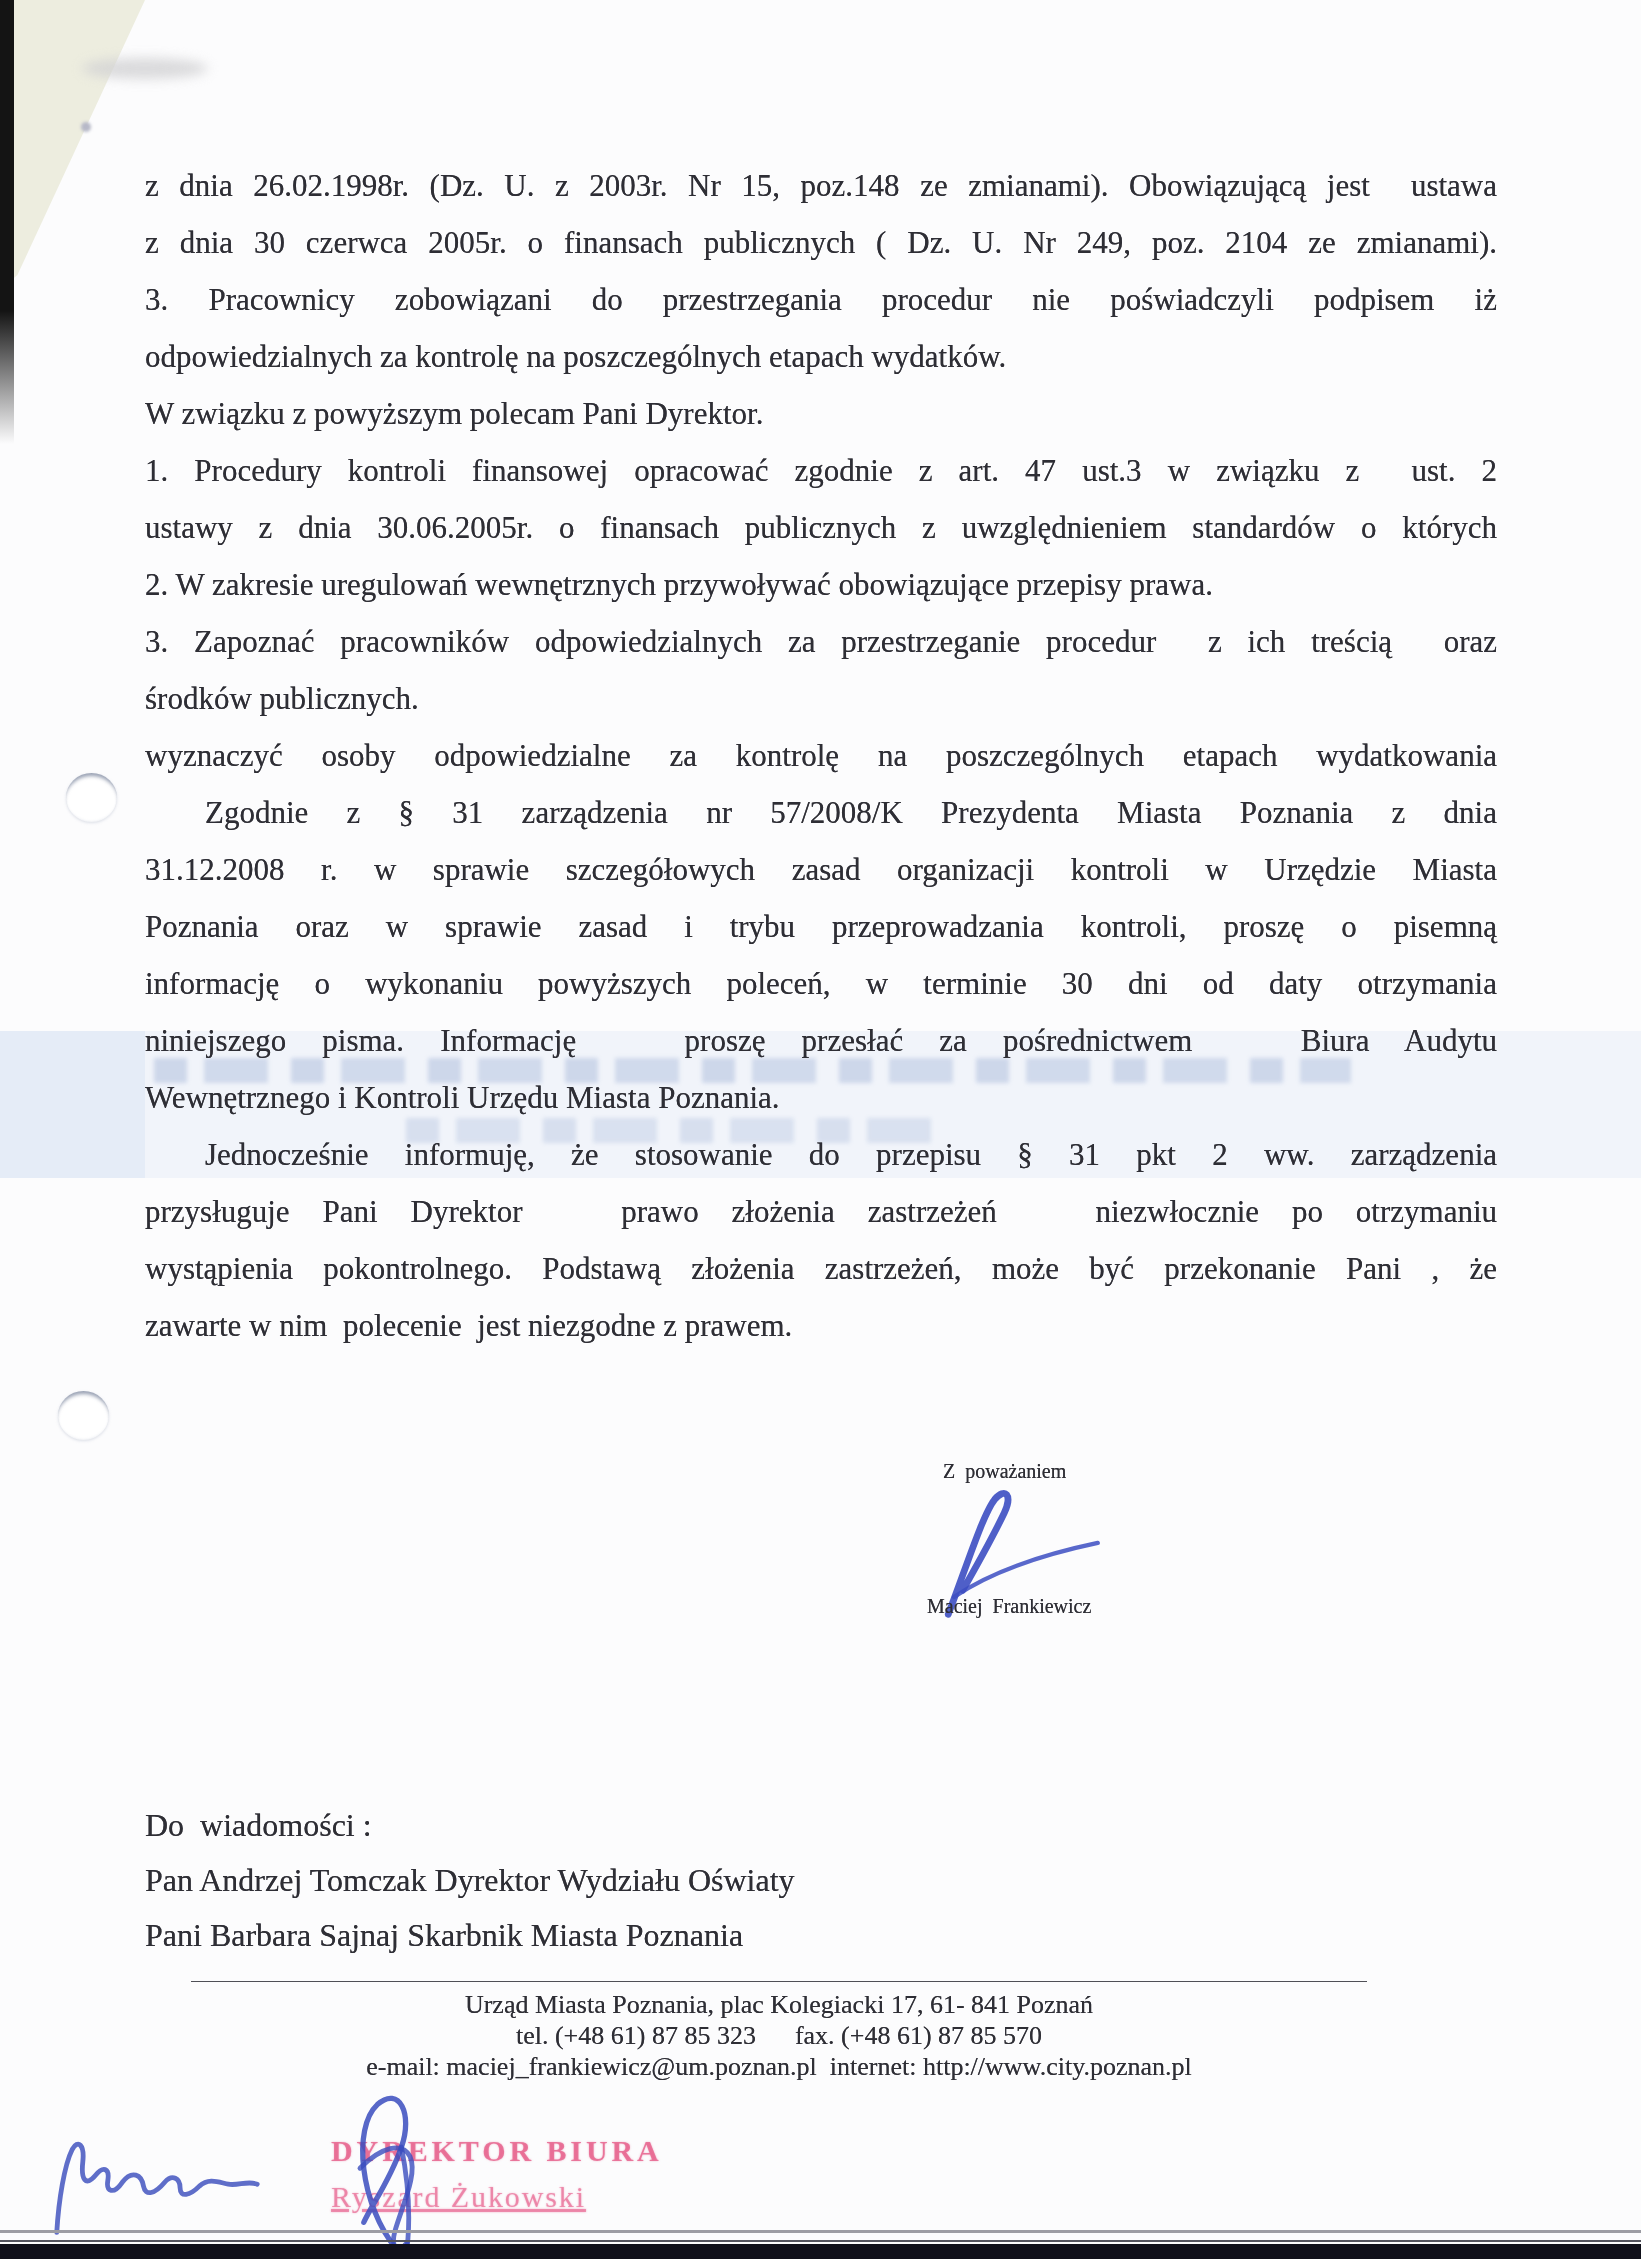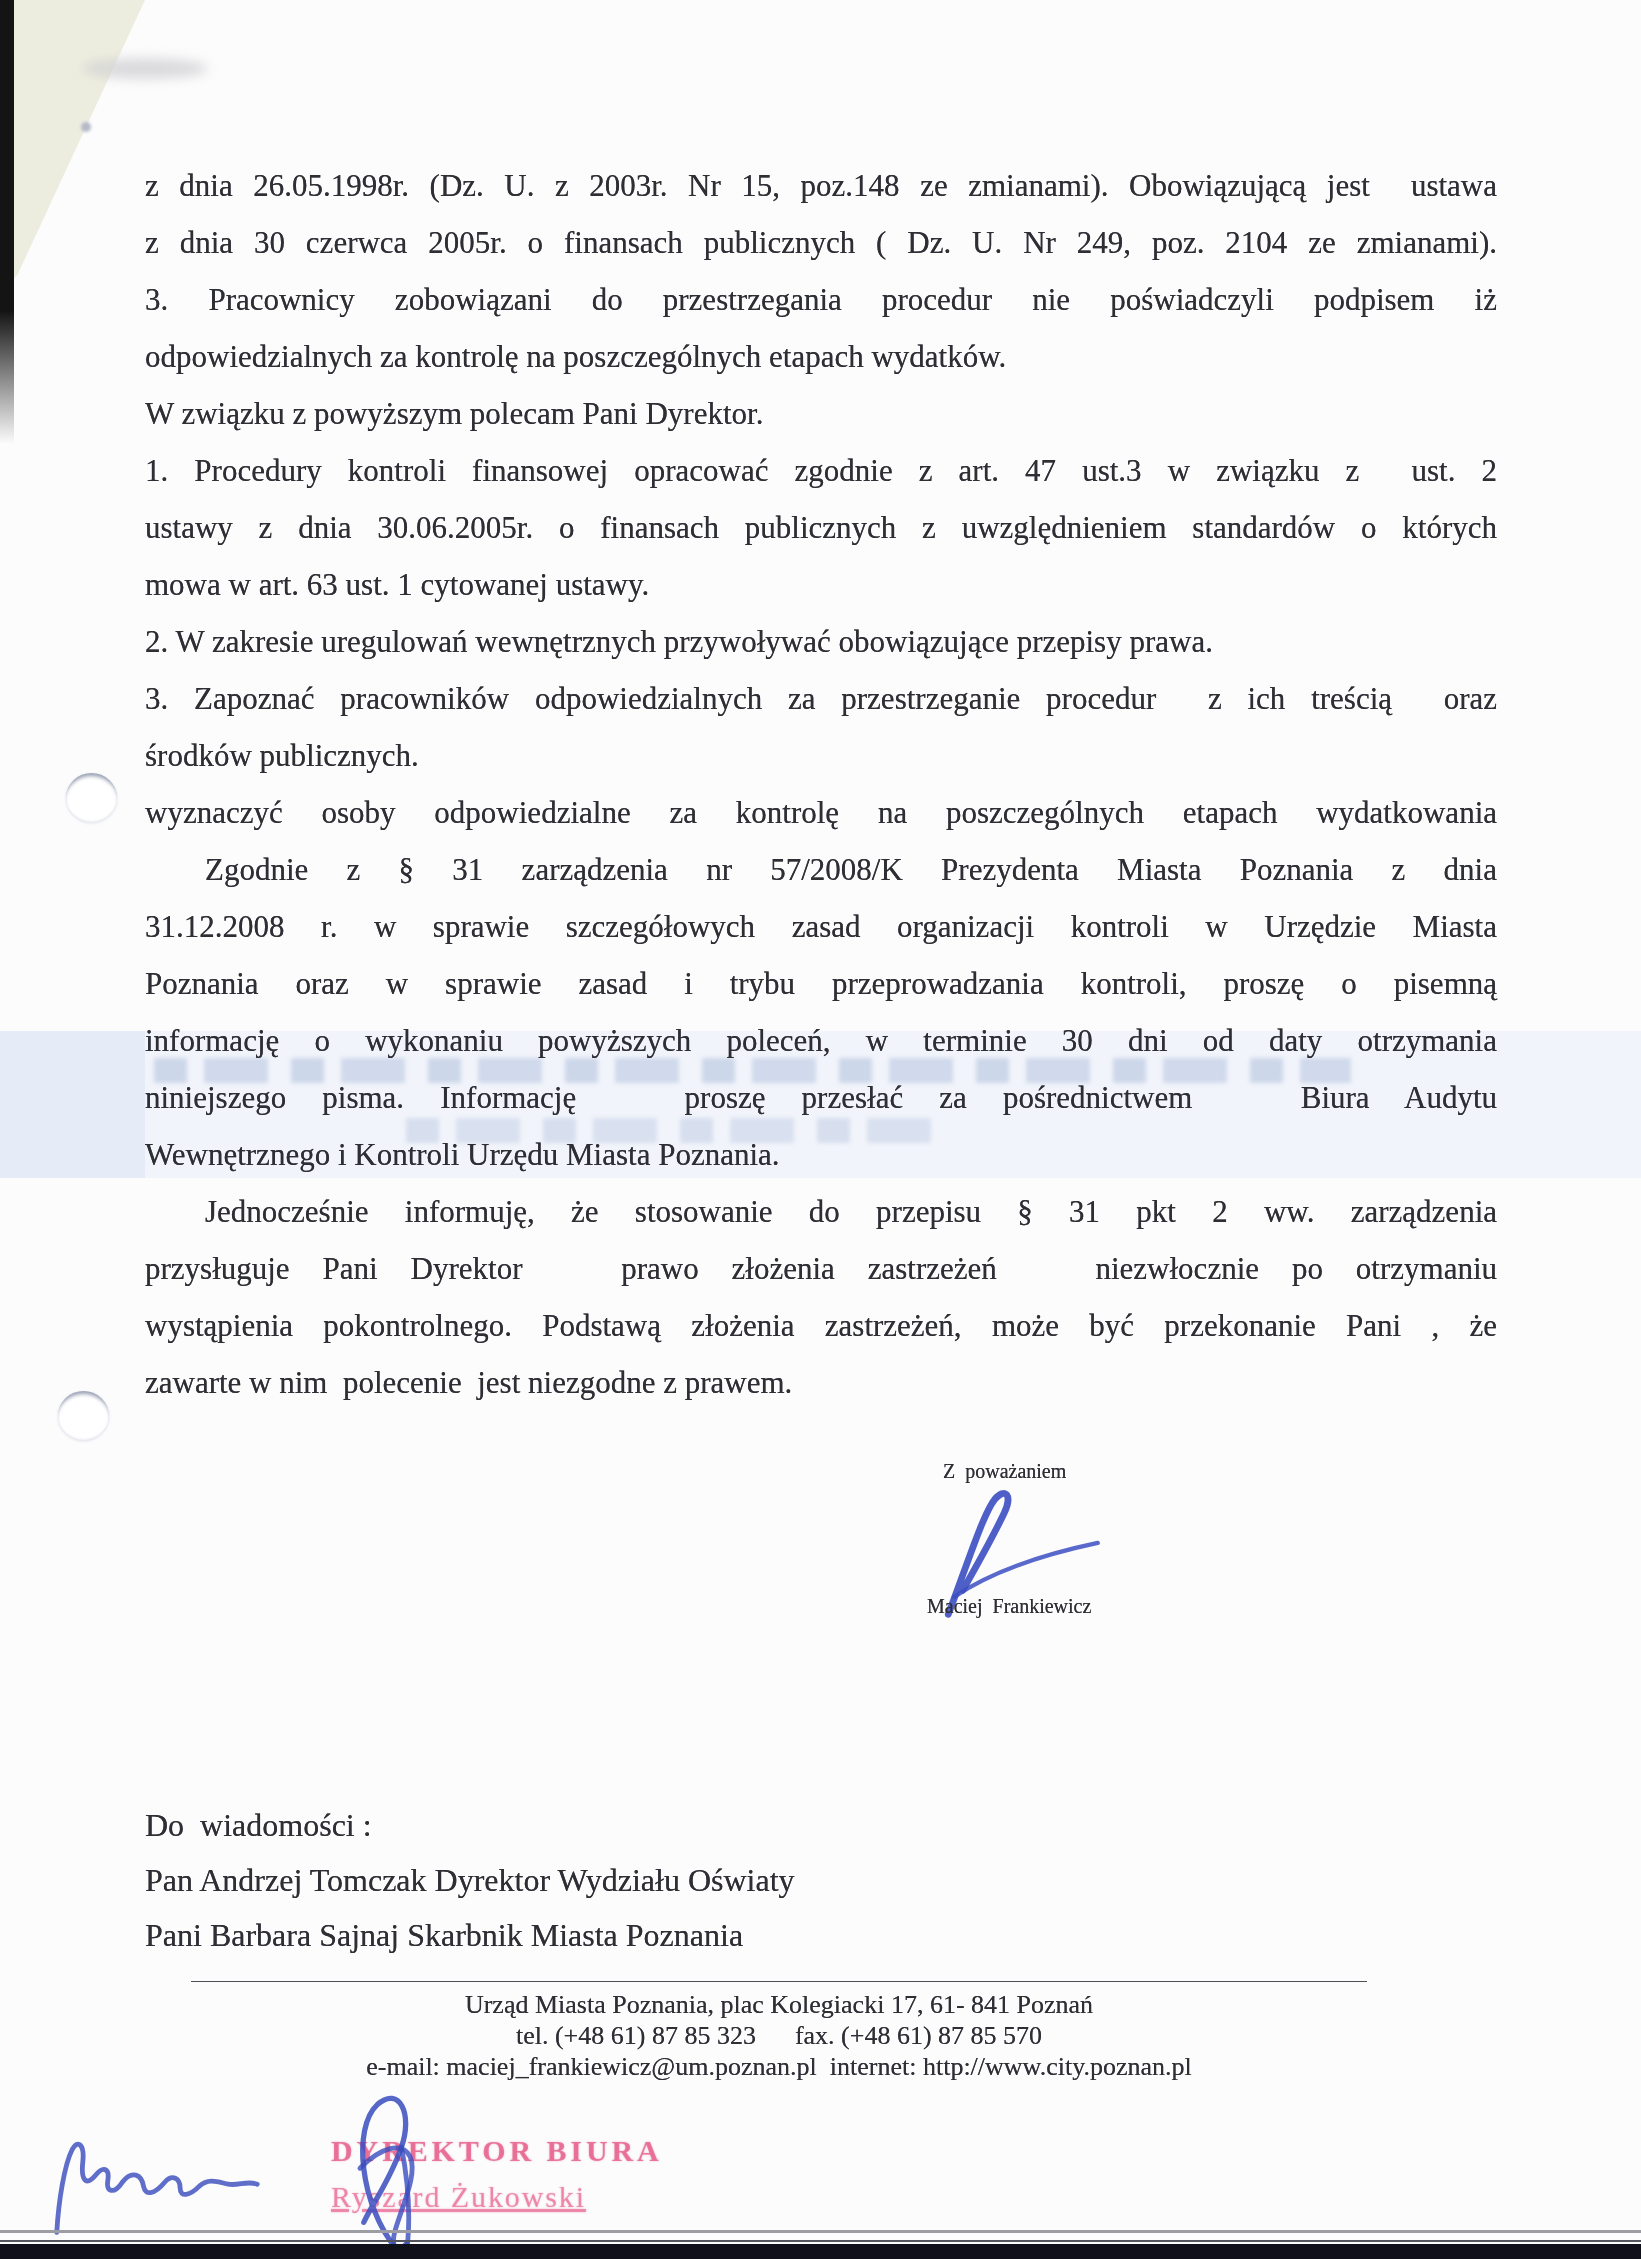--- a/index.html
+++ b/index.html
@@ -88,28 +88,27 @@
 
   <div class="abs blue-band"></div>
   <div class="abs blue-band-edge"></div>
   <div class="abs ghost" style="left:154px;top:1058px;width:1197px;"></div>
   <div class="abs ghost" style="left:406px;top:1118px;width:541px;opacity:.4;"></div>
 
   <div class="abs hole" style="left:66px;top:773px;"></div>
   <div class="abs hole" style="left:58px;top:1391px;"></div>
 
   <div class="body-text">
-      <div class="line fill">z dnia 26.05.1998r. (Dz. U. z 2003r. Nr 15, poz.148 ze zmianami). Obowiązującą jest  ustawa</div>
+      <div class="line fill">z dnia 26.02.1998r. (Dz. U. z 2003r. Nr 15, poz.148 ze zmianami). Obowiązującą jest  ustawa</div>
       <div class="line fill">z dnia 30 czerwca 2005r. o finansach publicznych ( Dz. U. Nr 249, poz. 2104 ze zmianami).</div>
       <div class="line fill">3. Pracownicy zobowiązani do przestrzegania procedur nie poświadczyli podpisem iż</div>
       <div class="line">odpowiedzialnych za kontrolę na poszczególnych etapach wydatków.</div>
       <div class="line">W związku z powyższym polecam Pani Dyrektor.</div>
       <div class="line fill">1. Procedury kontroli finansowej opracować zgodnie z art. 47 ust.3 w związku z  ust. 2</div>
       <div class="line fill">ustawy z dnia 30.06.2005r. o finansach publicznych z uwzględnieniem standardów o których</div>
-      <div class="line">mowa w art. 63 ust. 1 cytowanej ustawy.</div>
       <div class="line">2. W zakresie uregulowań wewnętrznych przywoływać obowiązujące przepisy prawa.</div>
       <div class="line fill">3. Zapoznać pracowników odpowiedzialnych za przestrzeganie procedur  z ich treścią  oraz</div>
       <div class="line">środków publicznych.</div>
       <div class="line fill">wyznaczyć osoby odpowiedzialne za kontrolę na poszczególnych etapach wydatkowania</div>
       <div class="line fill indent">Zgodnie z § 31 zarządzenia nr 57/2008/K Prezydenta Miasta Poznania z dnia</div>
       <div class="line fill">31.12.2008 r. w sprawie szczegółowych zasad organizacji kontroli w Urzędzie Miasta</div>
       <div class="line fill">Poznania oraz w sprawie zasad i trybu przeprowadzania kontroli, proszę o pisemną</div>
       <div class="line fill">informację o wykonaniu powyższych poleceń, w terminie 30 dni od daty otrzymania</div>
       <div class="line fill">niniejszego pisma. Informację   proszę przesłać za pośrednictwem   Biura Audytu</div>
       <div class="line">Wewnętrznego i Kontroli Urzędu Miasta Poznania.</div>

